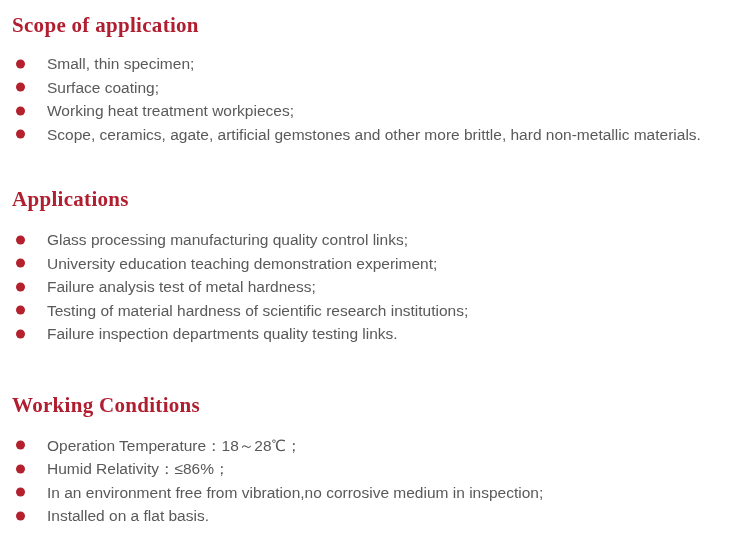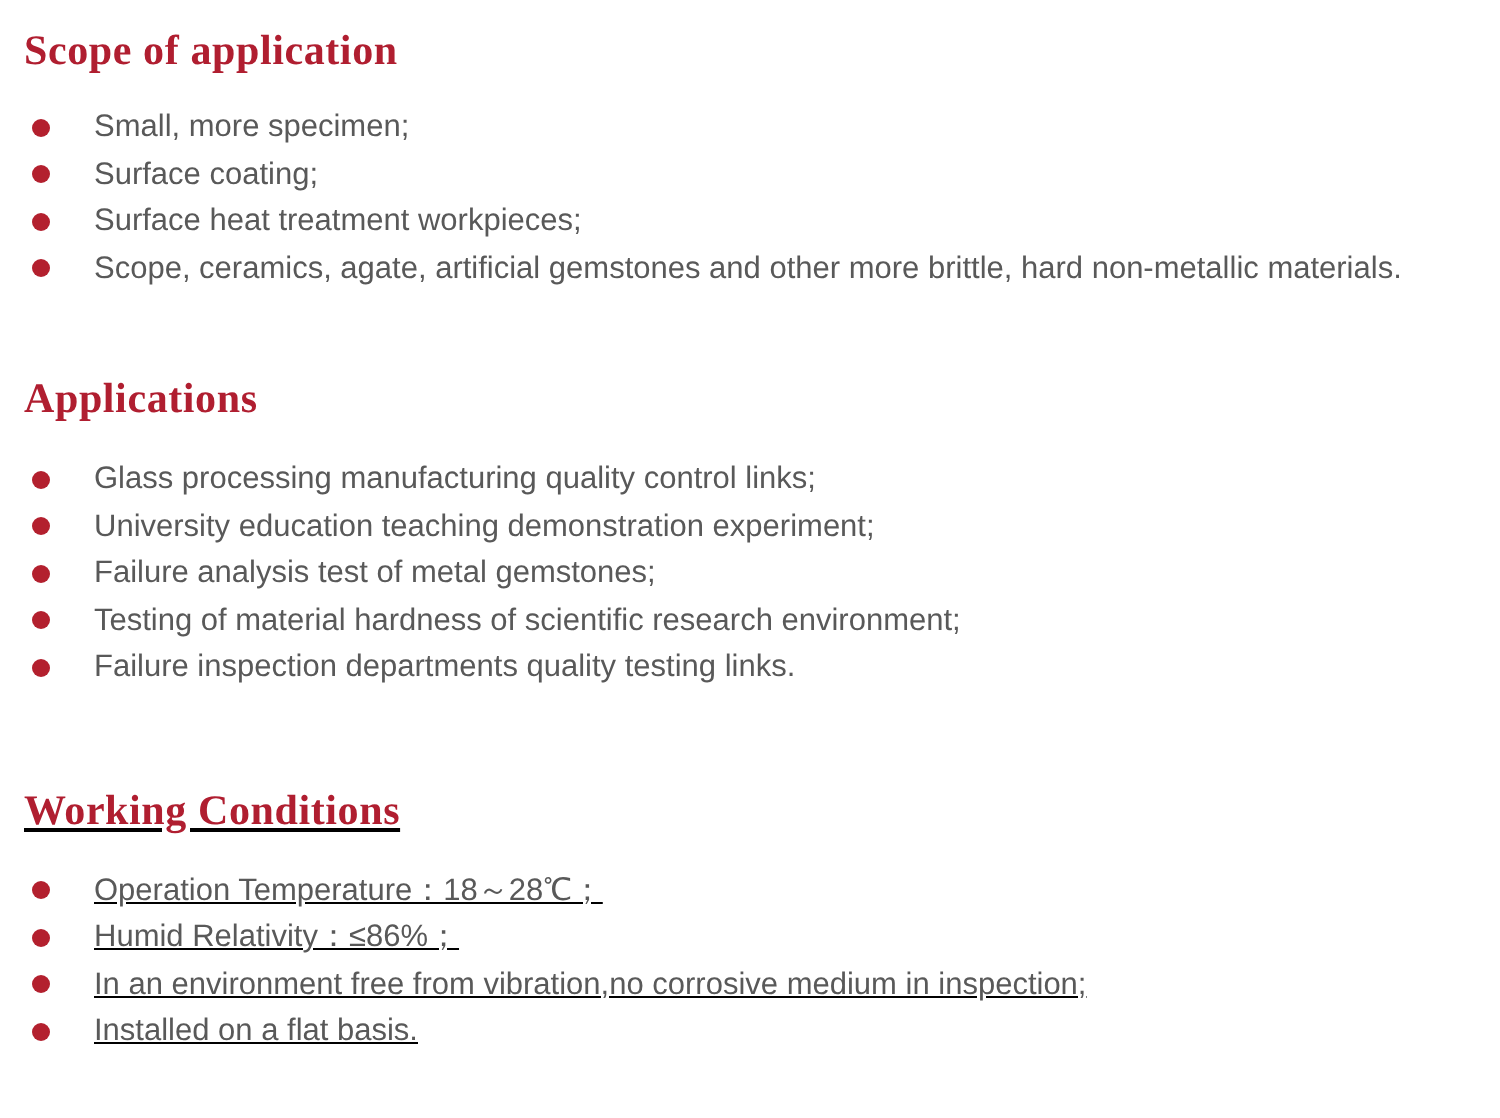--- a/index.html
+++ b/index.html
@@ -43,45 +43,45 @@
   .bullet-dot{
     position:absolute;
     left:4px;top:50%;
     transform:translateY(-50%);
     width:9px;height:9px;
     border-radius:50%;
     background:var(--bullet);
   }
   .sec-applications{margin-top:40px;}
   .sec-applications ul.bullet-list{margin-top:16px;}
-  .sec-working-conditions{margin-top:46px;text-decoration:underline;}
+  .sec-working-conditions{margin-top:46px;}
   .sec-working-conditions ul.bullet-list{margin-top:16px;}
 </style>
 </head>
 <body>
 
 <div class="page">
 
   <section class="sec-scope">
     <h2 class="section-title">Scope of application</h2>
     <ul class="bullet-list">
-        <li><span class="bullet-dot"></span><span>Small, more specimen;</span></li>
+        <li><span class="bullet-dot"></span><span>Small, thin specimen;</span></li>
         <li><span class="bullet-dot"></span><span>Surface coating;</span></li>
-        <li><span class="bullet-dot"></span><span>Surface heat treatment workpieces;</span></li>
+        <li><span class="bullet-dot"></span><span>Working heat treatment workpieces;</span></li>
         <li><span class="bullet-dot"></span><span>Scope, ceramics, agate, artificial gemstones and other more brittle, hard non-metallic materials.</span></li>
       </ul>
   </section>
 
   <section class="sec-applications">
     <h2 class="section-title">Applications</h2>
     <ul class="bullet-list">
         <li><span class="bullet-dot"></span><span>Glass processing manufacturing quality control links;</span></li>
         <li><span class="bullet-dot"></span><span>University education teaching demonstration experiment;</span></li>
-        <li><span class="bullet-dot"></span><span>Failure analysis test of metal gemstones;</span></li>
-        <li><span class="bullet-dot"></span><span>Testing of material hardness of scientific research environment;</span></li>
+        <li><span class="bullet-dot"></span><span>Failure analysis test of metal hardness;</span></li>
+        <li><span class="bullet-dot"></span><span>Testing of material hardness of scientific research institutions;</span></li>
         <li><span class="bullet-dot"></span><span>Failure inspection departments quality testing links.</span></li>
       </ul>
   </section>
 
   <section class="sec-working-conditions">
     <h2 class="section-title">Working Conditions</h2>
     <ul class="bullet-list">
         <li><span class="bullet-dot"></span><span>Operation Temperature：18～28℃；</span></li>
         <li><span class="bullet-dot"></span><span>Humid Relativity：≤86%；</span></li>
         <li><span class="bullet-dot"></span><span>In an environment free from vibration,no corrosive medium in inspection;</span></li>

